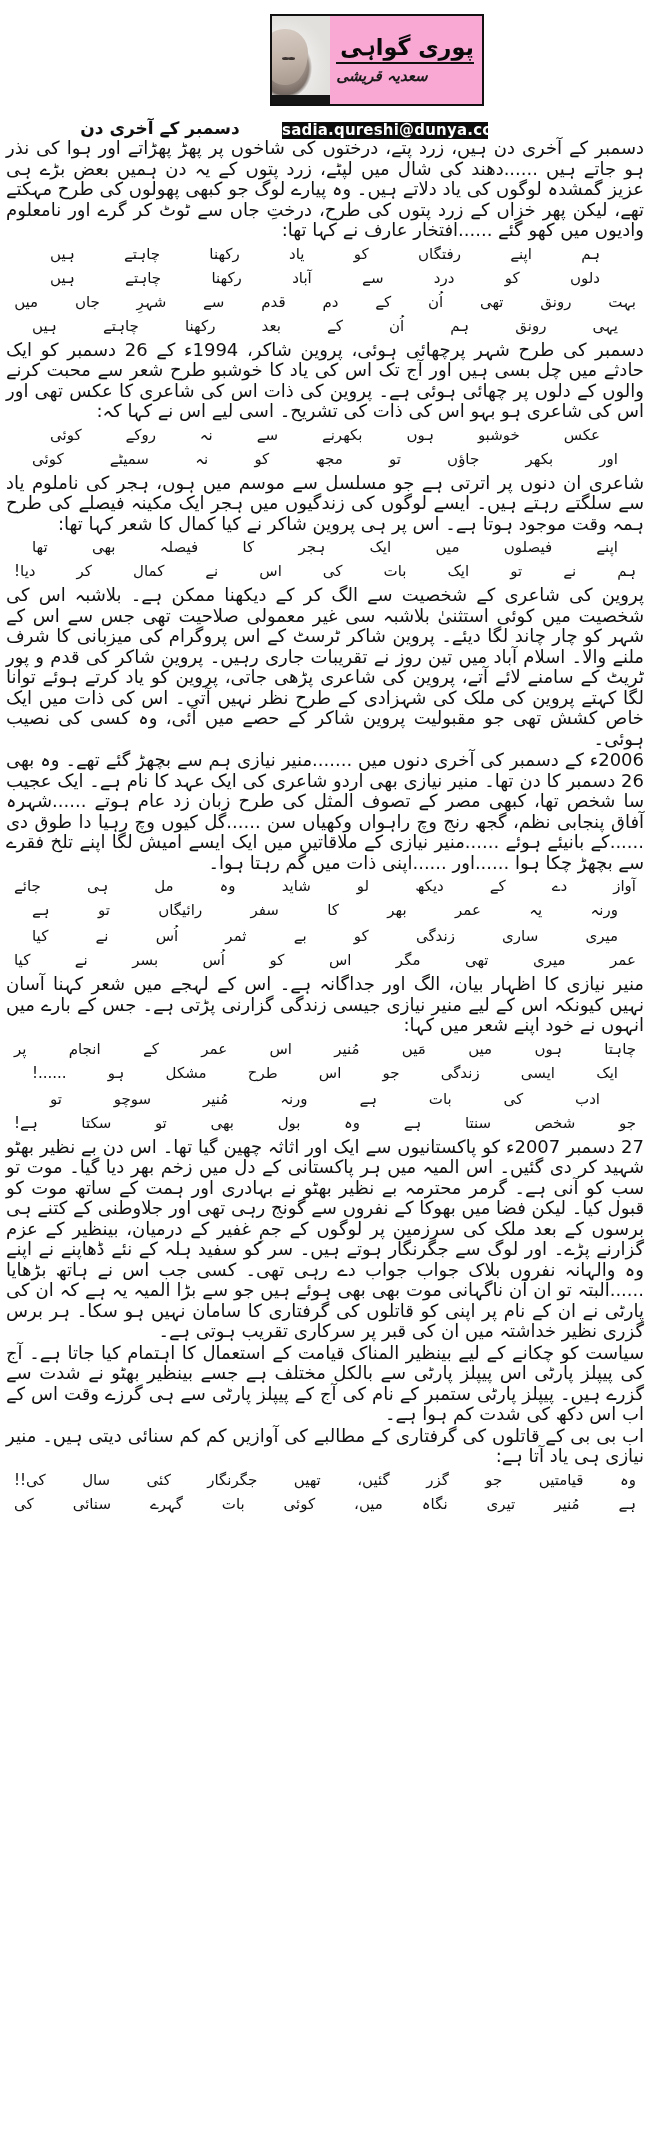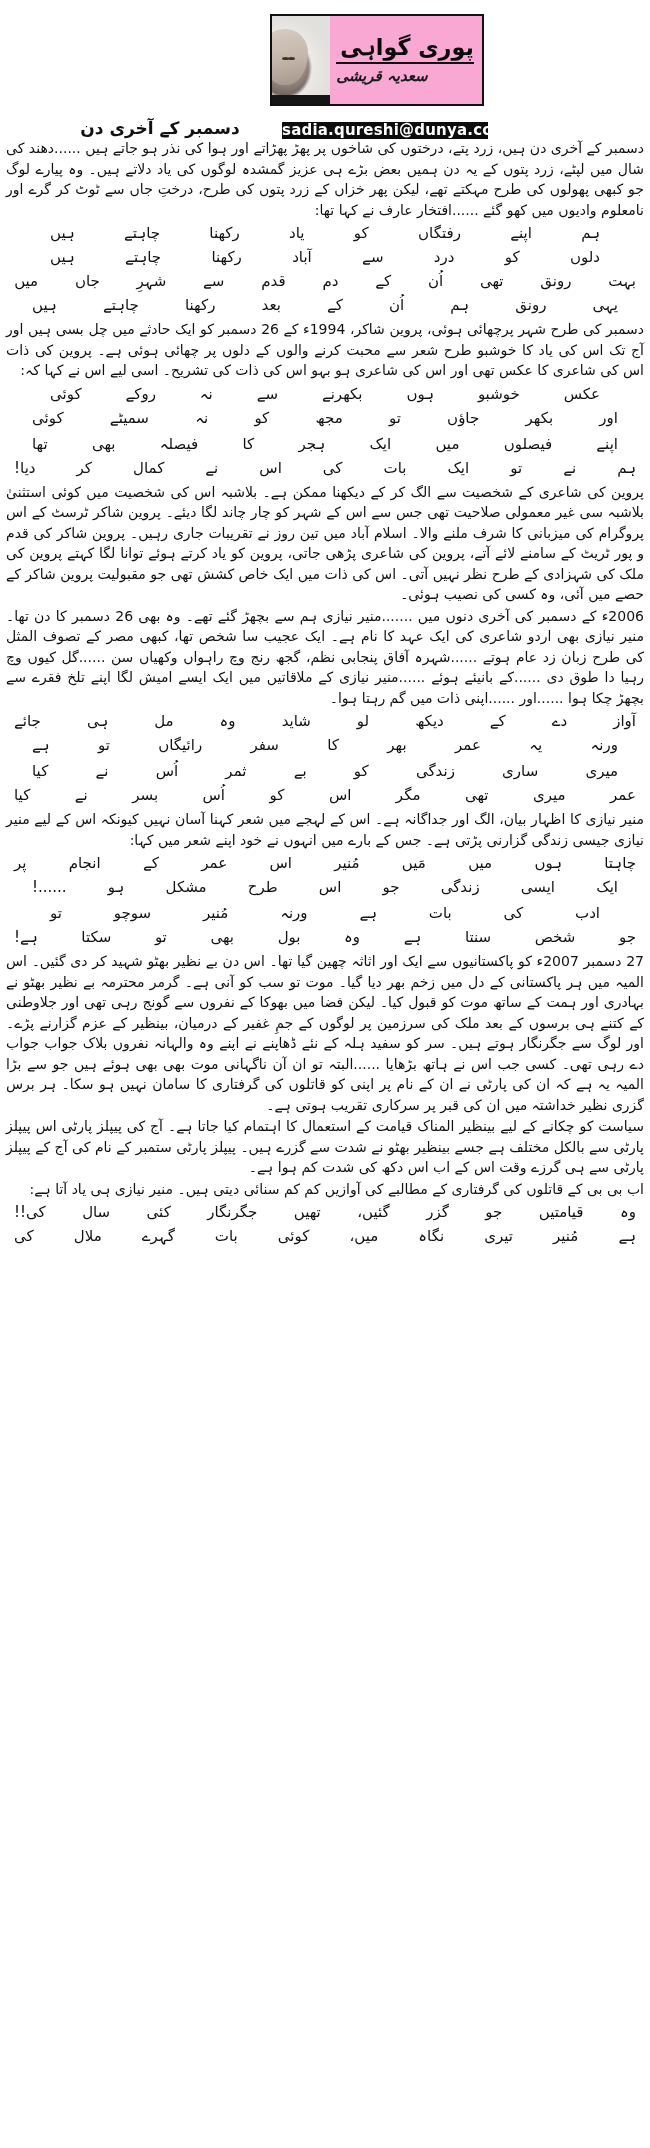--- a/index.html
+++ b/index.html
@@ -152,21 +152,21 @@
 
   
   .article{
     padding:6px 6px 10px 6px;
     box-sizing:border-box;
     direction:rtl;
     text-align:justify;
   }
   p.para{
     margin:0 0 1px 0;
-    font-size:14px;
+    font-size:18px;
     line-height:20.5px;
     text-align:justify;
     text-align-last:right;
     direction:rtl;
     word-spacing:0px;
     hyphens:none;
   }
   .verse{
     margin:1px 0 2px 0;
     direction:rtl;
@@ -285,20 +285,21 @@
           <span>بکھر</span>
           <span>جاؤں</span>
           <span>تو</span>
           <span>مجھ</span>
           <span>کو</span>
           <span>نہ</span>
           <span>سمیٹے</span>
           <span>کوئی</span>
         </div>
       </div>
+      <p class="para">شاعری ان دنوں پر اترتی ہے جو مسلسل سے موسم میں ہوں، ہجر کی ناملوم یاد سے سلگتے رہتے ہیں۔ ایسے لوگوں کی زندگیوں میں ہجر ایک مکینہ فیصلے کی طرح ہمہ وقت موجود ہوتا ہے۔ اس پر ہی پروین شاکر نے کیا کمال کا شعر کہا تھا:</p>
       <div class="verse">
         <div class="verse-line indent">
           <span>اپنے</span>
           <span>فیصلوں</span>
           <span>میں</span>
           <span>ایک</span>
           <span>ہجر</span>
           <span>کا</span>
           <span>فیصلہ</span>
           <span>بھی</span>
@@ -438,19 +439,19 @@
         </div>
         <div class="verse-line">
           <span>ہے</span>
           <span>مُنیر</span>
           <span>تیری</span>
           <span>نگاہ</span>
           <span>میں،</span>
           <span>کوئی</span>
           <span>بات</span>
           <span>گہرے</span>
-          <span>ملال</span>
+          <span>سنائی</span>
           <span>کی</span>
         </div>
       </div>
     </div>
 
 </div>
 
 </body></html>

